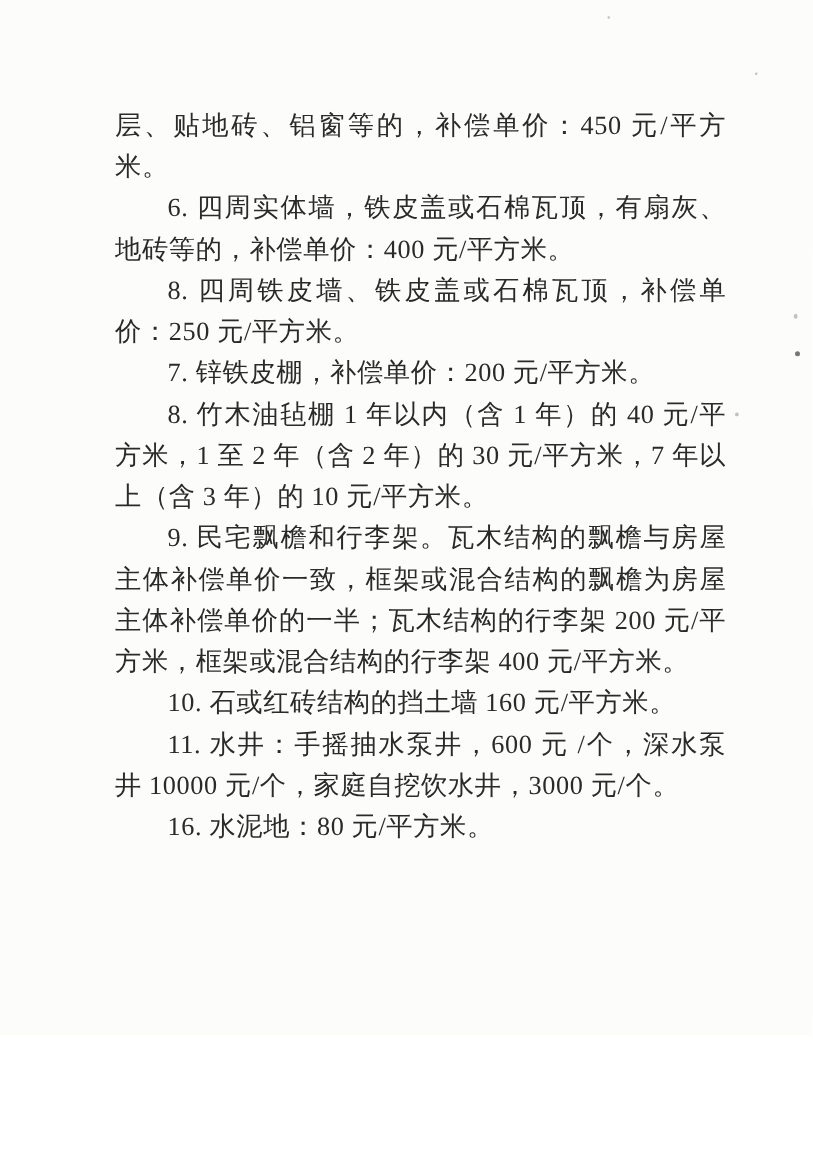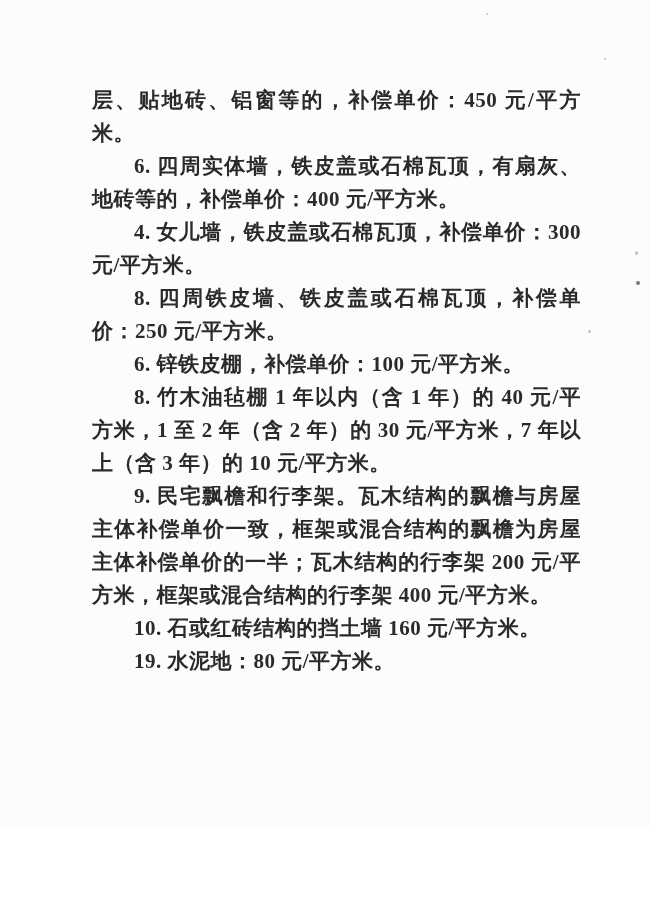--- a/index.html
+++ b/index.html
@@ -7,21 +7,20 @@
     padding: 0;
     background: #ffffff;
   }
   .page {
     position: relative;
     width: 650px;
     height: 828px;
     background: #fcfcfb;
     overflow: hidden;
     font-family: "Liberation Serif", serif;
-    font-weight: bold;
   }
   .content {
     position: absolute;
     left: 92px;
     top: 84px;
     width: 489px;
     color: #2a2a2a;
     font-size: 21px;
     line-height: 33px;
     text-align: justify;
@@ -56,27 +55,27 @@
   .s5 { left: 588px; top: 330px; width: 3px; height: 3px; }
   .s6 { left: 108px; top: 893px; width: 2px; height: 2px; }
 </style>
 </head>
 <body>
 
 <div class="page">
   <div class="content">
     <p>层、贴地砖、铝窗等的，补偿单价：450 元/平方米。</p>
     <p class="indent">6. 四周实体墙，铁皮盖或石棉瓦顶，有扇灰、地砖等的，补偿单价：400 元/平方米。</p>
-    <p class="indent">4. 女儿墙，铁皮盖或石棉瓦顶，补偿单价：300 元/平方米。</p>
     <p class="indent">8. 四周铁皮墙、铁皮盖或石棉瓦顶，补偿单价：250 元/平方米。</p>
-    <p class="indent">6. 锌铁皮棚，补偿单价：100 元/平方米。</p>
+    <p class="indent">7. 锌铁皮棚，补偿单价：200 元/平方米。</p>
     <p class="indent">8. 竹木油毡棚 1 年以内（含 1 年）的 40 元/平方米，1 至 2 年（含 2 年）的 30 元/平方米，7 年以上（含 3 年）的 10 元/平方米。</p>
     <p class="indent">9. 民宅飘檐和行李架。瓦木结构的飘檐与房屋主体补偿单价一致，框架或混合结构的飘檐为房屋主体补偿单价的一半；瓦木结构的行李架 200 元/平方米，框架或混合结构的行李架 400 元/平方米。</p>
     <p class="indent">10. 石或红砖结构的挡土墙 160 元/平方米。</p>
-    <p class="indent">19. 水泥地：80 元/平方米。</p>
+    <p class="indent">11. 水井：手摇抽水泵井，600 元 /个，深水泵井 10000 元/个，家庭自挖饮水井，3000 元/个。</p>
+    <p class="indent">16. 水泥地：80 元/平方米。</p>
   </div>
 
   <div class="page-number">— 4 —</div>
 
   <div class="speck s1"></div>
   <div class="speck s2"></div>
   <div class="speck s3"></div>
   <div class="speck s4"></div>
   <div class="speck s5"></div>
   <div class="speck s6"></div>

